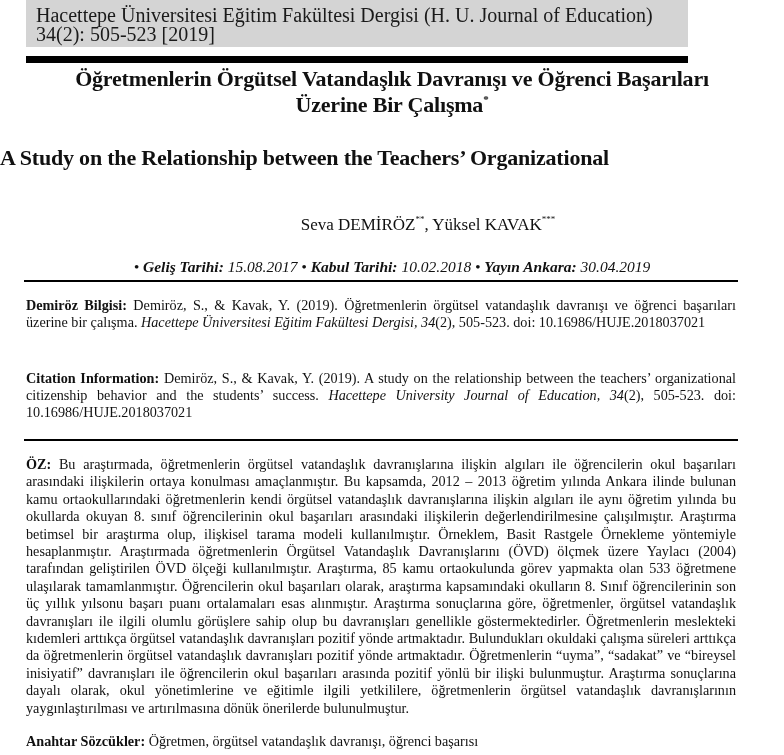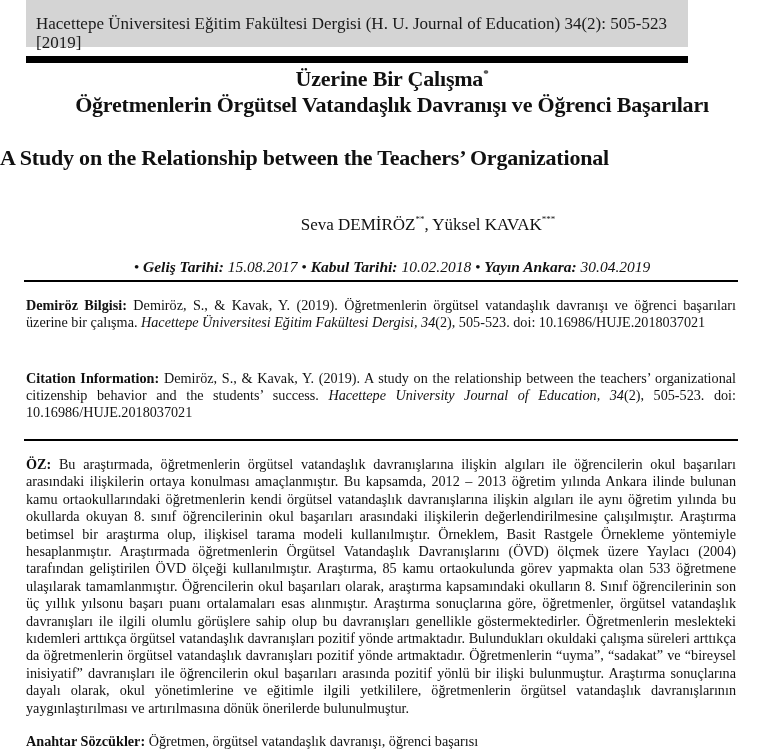--- a/index.html
+++ b/index.html
@@ -2,22 +2,22 @@
 <html><head>
 <meta charset="utf-8">
 <style>
   html, body { margin: 0; padding: 0; background: #ffffff; }
   body {
     width: 784px; height: 755px; overflow: hidden; position: relative;
     font-family: "Liberation Serif", "DejaVu Serif", serif; color: #111;
   }
   .header-box {
     position: absolute; left: 26px; top: 0; width: 662px; height: 47px;
-    background: #d4d4d4; padding: 14px 0 0 10px; box-sizing: border-box;
-    font-size: 17px; line-height: 19px; color: #1a1a1a;
+    background: #d4d4d4; padding: 6px 0 0 10px; box-sizing: border-box;
+    font-size: 20px; line-height: 19px; color: #1a1a1a;
   }
   .top-bar {
     position: absolute; left: 26px; top: 56px; width: 662px; height: 7px; background: #000;
   }
   .title-tr {
     position: absolute; left: 0; top: 66px; width: 784px; text-align: center;
     font-weight: bold; font-size: 22px; line-height: 26px; letter-spacing: -0.2px;
   }
   .title-tr sup, .title-en sup { font-size: 11px; vertical-align: 9px; line-height: 0; }
   .title-en {
@@ -50,22 +50,22 @@
 </head>
 <body>
 
 <div class="header-box">
   <div>Hacettepe Üniversitesi Eğitim Fakültesi Dergisi (H. U. Journal of Education) 34(2): 505-523 [2019]</div>
 </div>
 
 <div class="top-bar"></div>
 
 <div class="title-tr">
+  <div>Öğretmenlerin Örgütsel Vatandaşlık Davranışı ve Öğrenci Başarıları</div>
   <div><span>Üzerine Bir Çalışma</span><sup>*</sup></div>
-  <div>Öğretmenlerin Örgütsel Vatandaşlık Davranışı ve Öğrenci Başarıları</div>
 </div>
 
 <div class="title-en">
   <div>A Study on the Relationship between the Teachers’ Organizational</div>
 </div>
 
 <div class="authors">
   <span>Seva DEMİRÖZ</span><sup>**</sup><span>, </span><span>Yüksel KAVAK</span><sup>***</sup>
 </div>
 

